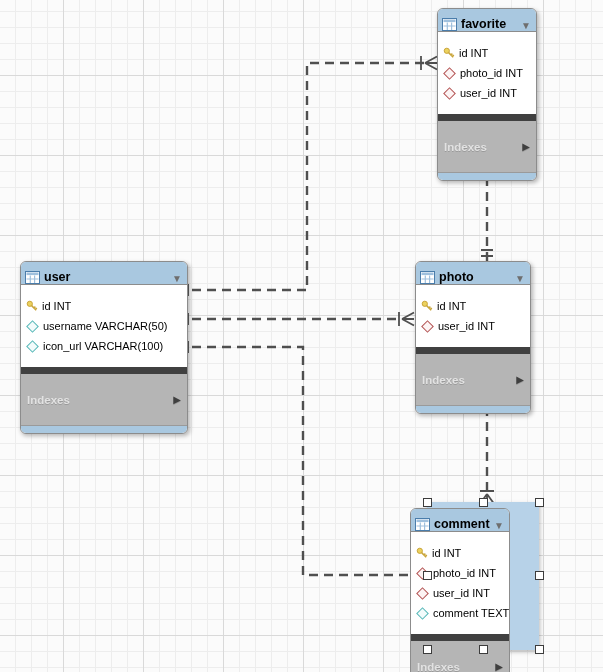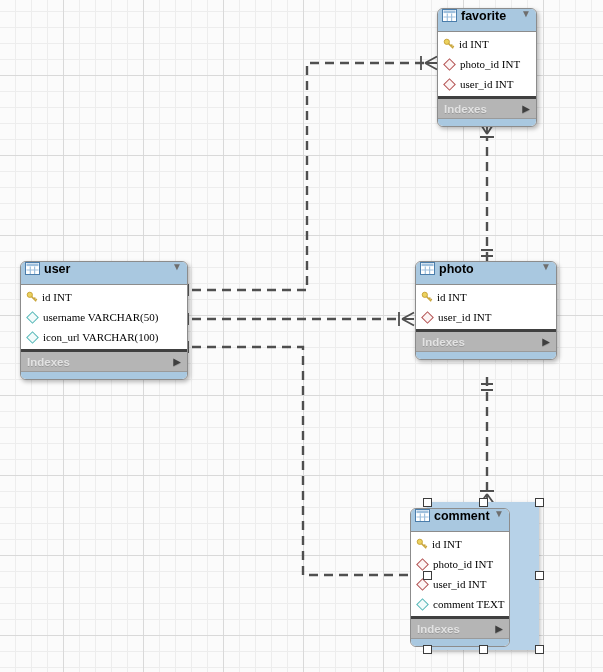--- a/index.html
+++ b/index.html
@@ -24,34 +24,34 @@
   }
   .table-figure{
     position:absolute;z-index:10;background:#fff;
     border:1px solid #8c8c8c;border-radius:6px;
     box-shadow:1.5px 2px 4px rgba(0,0,0,0.28);
     box-sizing:border-box;
   }
   .table-figure.selected{box-shadow:none;}
   .tbl-header{
     height:22px;background:#a9c8e0;border-bottom:1px solid #8c8c8c;
-    border-radius:5px 5px 0 0;display:flex;align-items:flex-start;
+    border-radius:5px 5px 0 0;display:flex;align-items:flex-end;
     padding:0 5px 0 4px;gap:4px;font-size:12.5px;font-weight:bold;color:#000;
   }
   .tbl-caret{margin-left:auto;color:#6e6e6e;font-size:10px;line-height:1;}
   .tbl-icon{display:inline-flex;width:15px;height:13px;}
-  .tbl-rows{padding:2px 0;font-family:Liberation Serif, serif;}
+  .tbl-rows{padding:11px 0;}
   .tbl-row{height:20px;display:flex;align-items:center;padding:0 4px;gap:3px;font-size:11px;color:#000;white-space:nowrap;}
   .icn{width:14px;display:inline-flex;justify-content:center;align-items:center;flex:none;}
   .diamond{width:7px;height:7px;border:1px solid;transform:rotate(45deg);flex:none;margin:0 3px;}
   .diamond.fk{border-color:#b35454;background:#fdf4f4;}
   .diamond.col{border-color:#57b8b8;background:#f2fbfb;}
   .tbl-indexes{
-    height:19px;background:#b5b5b5;border-top:3px solid #404040;
-    display:flex;align-items:center;padding:0 6px;
+    height:19px;background:#b5b5b5;border-top:7px solid #404040;
+    display:flex;align-items:center;padding:16px 6px;
     font-size:11.5px;font-weight:bold;color:#e2e2e2;
     text-shadow:0 1px 0 rgba(0,0,0,0.15);
   }
   .idx-arrow{margin-left:auto;color:#3f3f3f;font-size:10px;line-height:1;}
   .tbl-footer{height:7px;background:#a9c8e0;border-top:1px solid #9a9a9a;border-radius:0 0 5px 5px;}
   .handle{
     position:absolute;z-index:20;width:9px;height:9px;
     background:#fff;border:1.5px solid #3c3c3c;box-sizing:border-box;
   }
 </style>
@@ -154,21 +154,21 @@
         <span>icon_url VARCHAR(100)</span>
       </div>
     </div>
     <div class="tbl-indexes">
       <span>Indexes</span>
       <span class="idx-arrow">▶</span>
     </div>
     <div class="tbl-footer"></div>
   </div>
 
-  <div class="table-figure" style="left:415px;top:261px;width:142px;">
+  <div class="table-figure" style="left:415px;top:261px;width:116px;">
     <div class="tbl-header">
       <span class="tbl-icon">
         <svg width="15" height="13" viewBox="0 0 15 13">
             <rect x="0.5" y="0.5" width="14" height="12" fill="#fff" stroke="#4a7dab"></rect>
             <rect x="1.5" y="1.5" width="12" height="2.6" fill="#9fc0dd"></rect>
             <path d="M5.3 4.5 V12 M9.6 4.5 V12 M1.5 8 H13.5" stroke="#9fc0dd" stroke-width="1.2" fill="none"></path>
           </svg>
       </span>
       <span class="tbl-title">photo</span>
       <span class="tbl-caret">▼</span>

